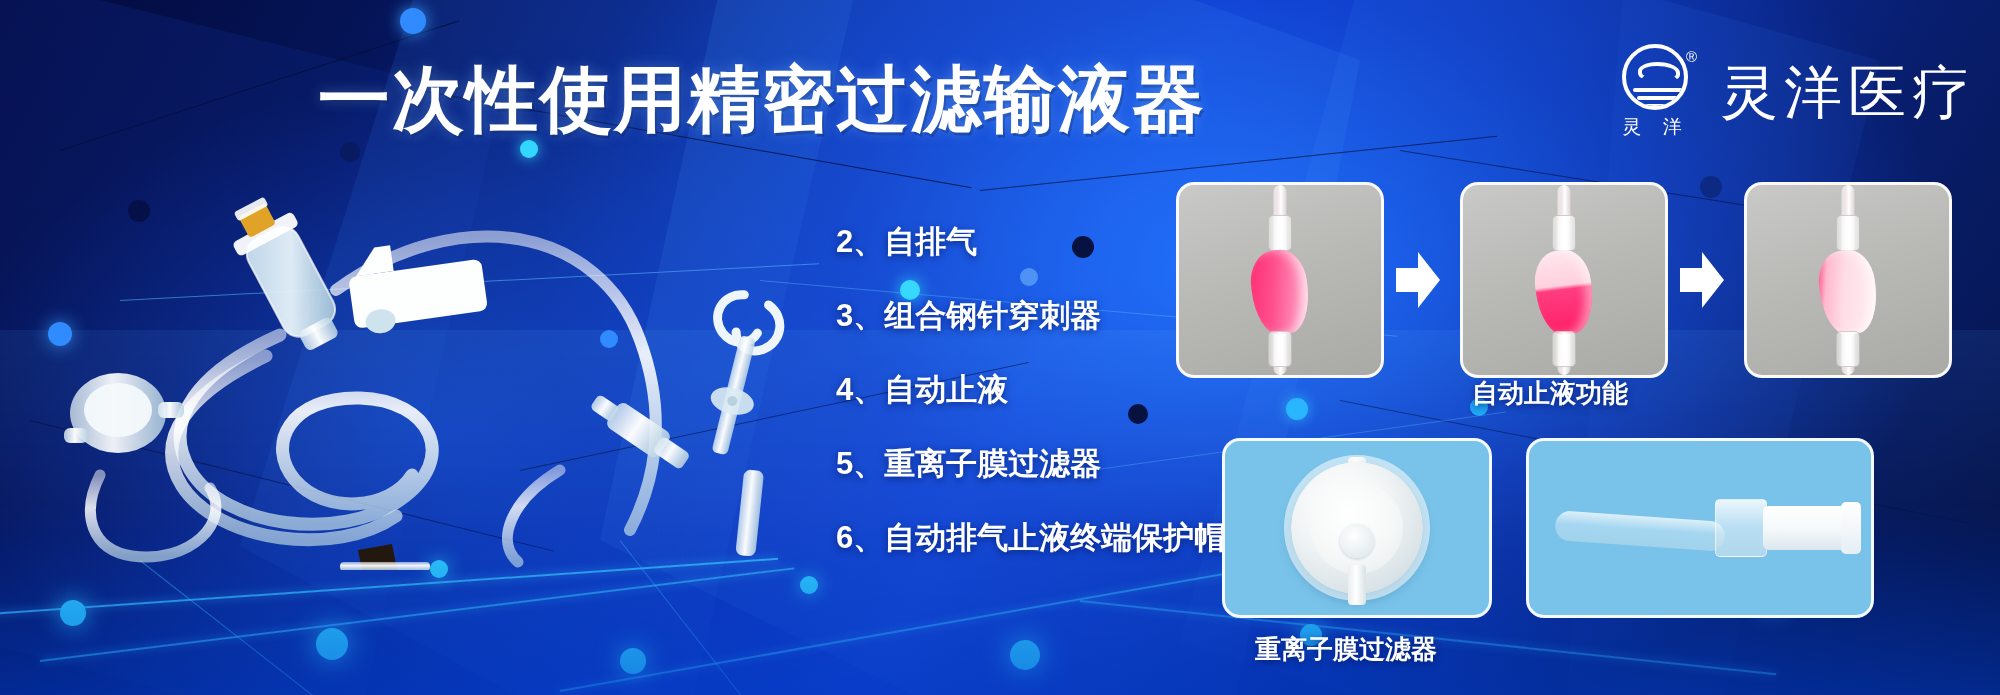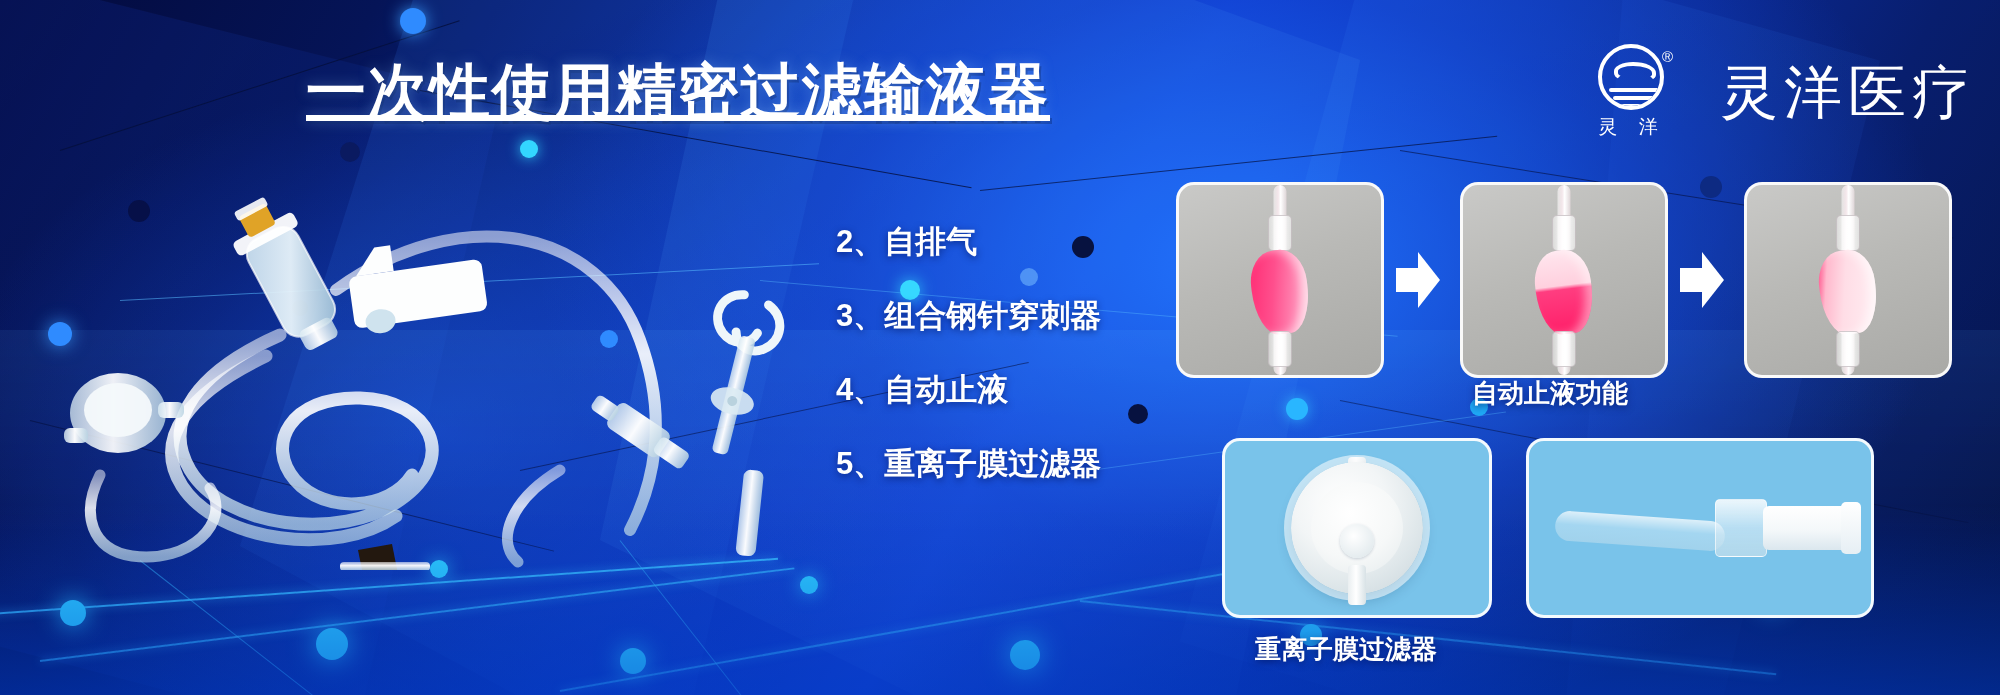--- a/index.html
+++ b/index.html
@@ -20,41 +20,40 @@
   .node{position:absolute;border-radius:50%;}
   .edge{position:absolute;transform-origin:0 50%;height:1px;}
 
   .glowbottom{
     position:absolute;left:0;right:0;bottom:0;height:190px;pointer-events:none;
     background:linear-gradient(to top, rgba(0,60,200,0.55), rgba(0,40,160,0.0));
   }
 
   
   .title{
-    position:absolute;left:306px;top:52px;
-    font-size:60px;font-weight:bold;color:#fff;letter-spacing:2px;
+    position:absolute;left:318px;top:52px;
+    font-size:72px;font-weight:bold;color:#fff;letter-spacing:2px;
     white-space:nowrap;
     text-shadow:0 0 14px rgba(140,200,255,.35), 2px 3px 0 rgba(0,25,90,.35);
-    text-decoration:underline;
   }
   .brand{position:absolute;right:24px;top:44px;display:flex;align-items:center;gap:22px;}
   .brandmark{position:relative;width:84px;height:96px;}
   .seal{
     position:absolute;left:8px;top:0;width:66px;height:66px;border-radius:50%;
     border:4px solid #fff;box-sizing:border-box;overflow:hidden;
   }
   .seal .wave{position:absolute;left:7px;width:52px;height:4px;background:#fff;border-radius:3px;}
   .seal .fish{
     position:absolute;left:12px;top:14px;width:42px;height:20px;
     border:4px solid #fff;border-radius:50% 60% 40% 50%;box-sizing:border-box;
     border-bottom-color:transparent;
   }
   .regmark{position:absolute;left:72px;top:4px;color:#fff;font-size:15px;}
   .sealtext{position:absolute;left:0;top:70px;width:84px;text-align:center;color:#fff;font-size:19px;letter-spacing:8px;}
-  .brandtext{display:flex;flex-direction:row;align-items:flex-start;margin-left:24px;}
+  .brandtext{display:flex;flex-direction:row;align-items:flex-start;}
   .brand-cn{color:#fff;font-size:58px;font-weight:500;letter-spacing:6px;line-height:1.02;}
   .brand-en{color:#fff;font-size:20px;letter-spacing:2.6px;margin-top:6px;}
 
   
   .features{position:absolute;left:836px;top:226px;}
   .feat{
     color:#fff;font-size:31px;font-weight:bold;line-height:1;
     margin-bottom:43px;white-space:nowrap;
     text-shadow:0 2px 7px rgba(0,20,90,.65);
   }
@@ -255,20 +254,21 @@
       <path d="M318 380 l34 -6 l6 30 l-34 6 z" fill="#23180f"></path>
       <rect x="300" y="392" width="90" height="9" rx="4" fill="url(#tube)"></rect>
     </svg>
   </div>
 
   <div class="features">
     <div class="feat">2、自排气</div>
     <div class="feat">3、组合钢针穿刺器</div>
     <div class="feat">4、自动止液</div>
     <div class="feat">5、重离子膜过滤器</div>
+    <div class="feat">6、自动排气止液终端保护帽</div>
   </div>
 
   <div class="panel gray" style="left:1176px;top:182px;width:208px;height:196px;">
     <div class="tubeline"></div>
     <div class="collar" style="top:30px;"></div>
     <div class="dripfull"></div>
     <div class="collar" style="top:146px;"></div>
   </div>
 
   <div class="arrow" style="left:1396px;top:252px;">

